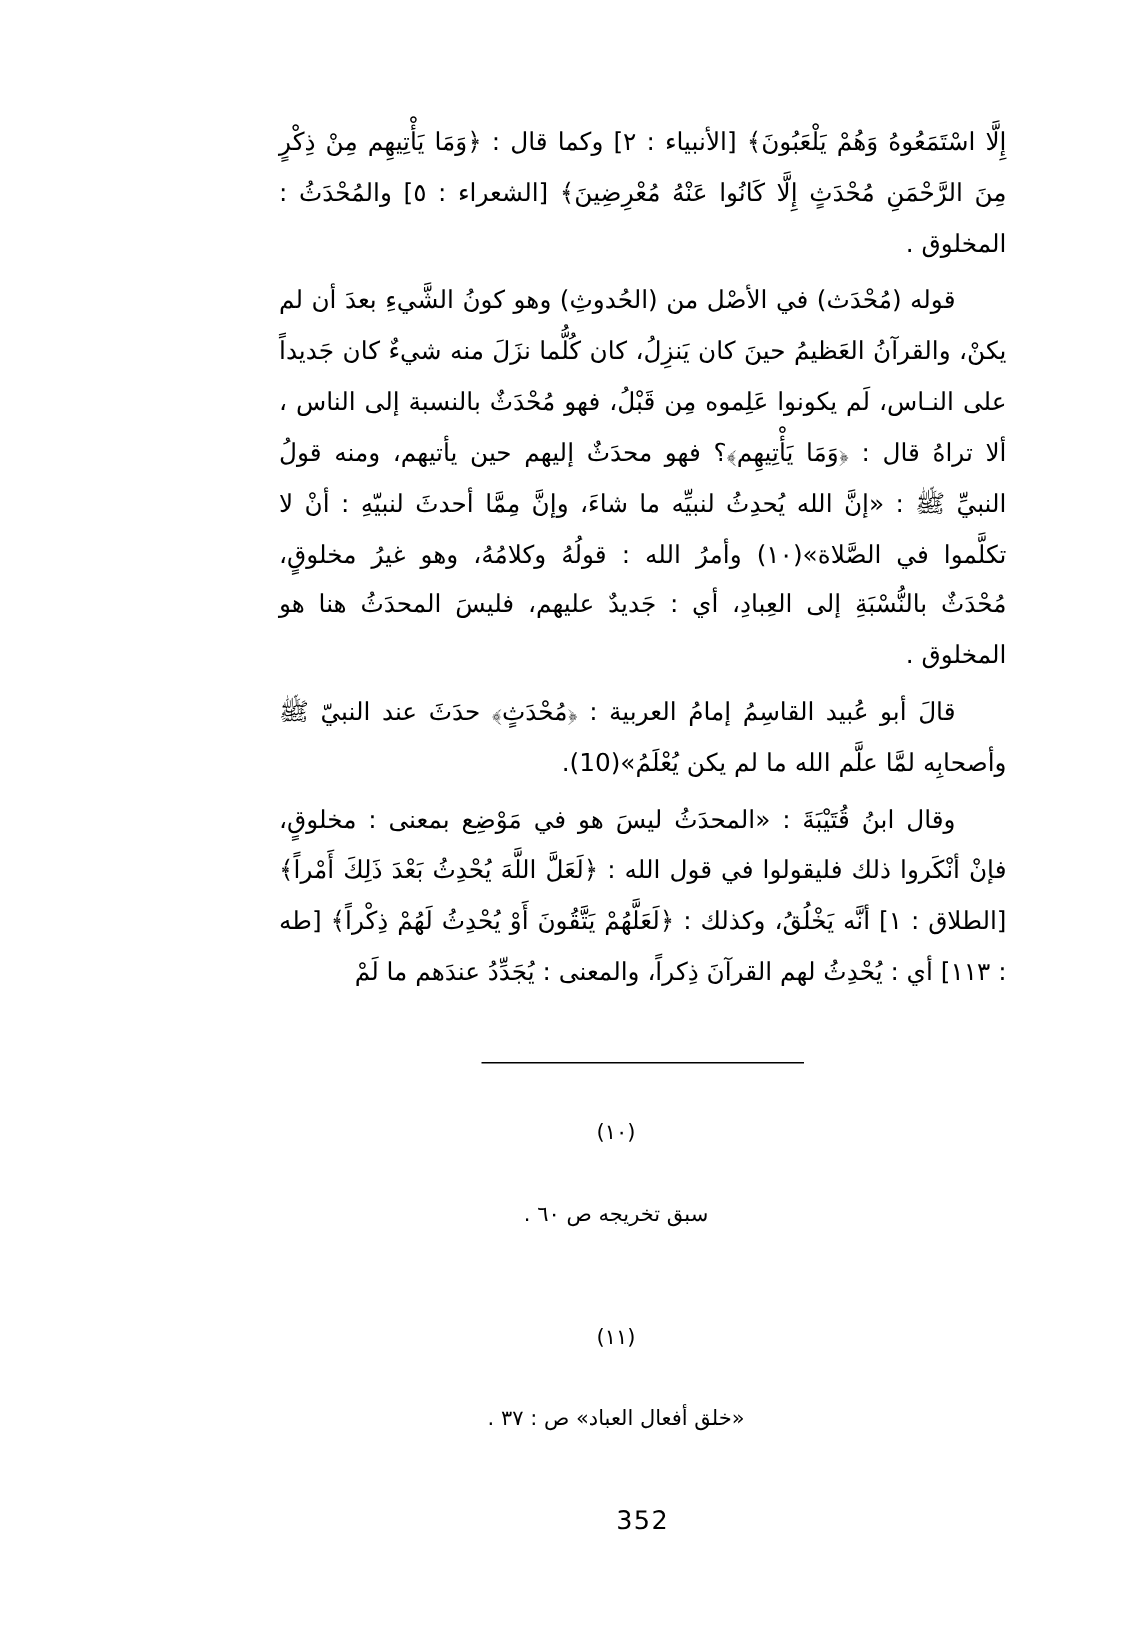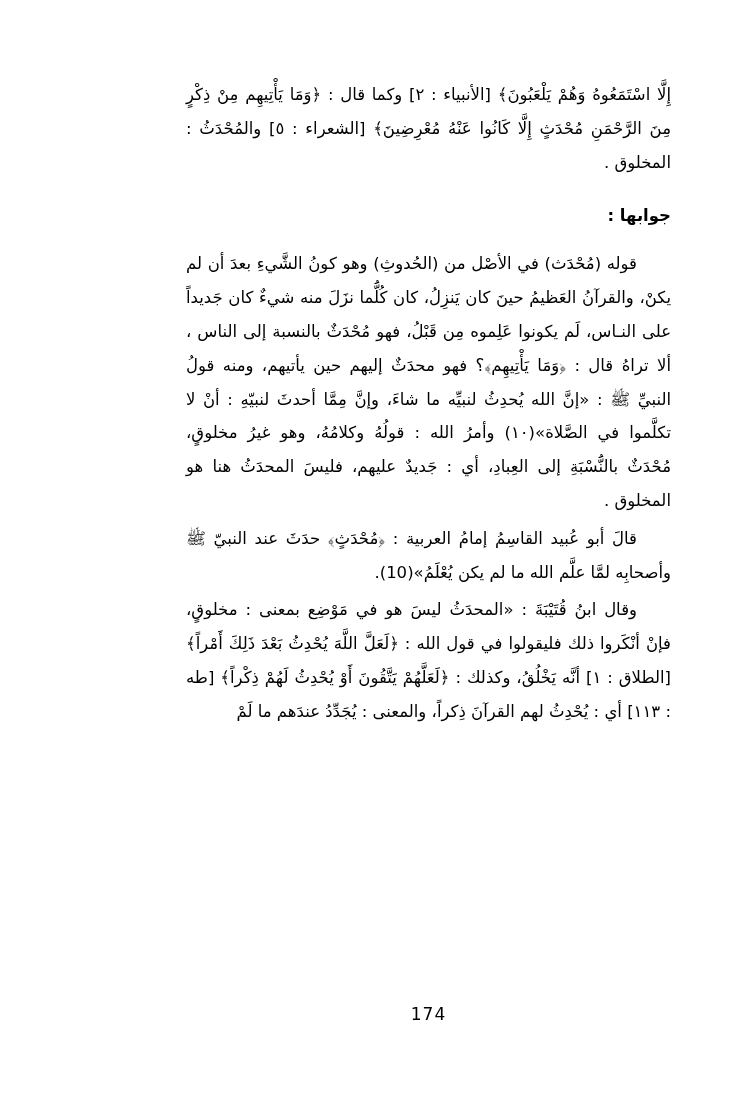--- a/index.html
+++ b/index.html
@@ -86,27 +86,43 @@
 </style>
 </head>
 <body>
 
 <div class="page">
 
   <div class="body-text">
 
     <p class="para">إِلَّا اسْتَمَعُوهُ وَهُمْ يَلْعَبُونَ﴾ [الأنبياء : ٢] وكما قال : ﴿وَمَا يَأْتِيهِم مِنْ ذِكْرٍ مِنَ الرَّحْمَنِ مُحْدَثٍ إِلَّا كَانُوا عَنْهُ مُعْرِضِينَ﴾ [الشعراء : ٥] والمُحْدَثُ : المخلوق .</p>
 
-    <div class="heading-line">جوابها :</div>
 
     <p class="para indent spaced">قوله (مُحْدَث) في الأصْل من (الحُدوثِ) وهو كونُ الشَّيءِ بعدَ أن لم يكنْ، والقرآنُ العَظيمُ حينَ كان يَنزِلُ، كان كُلُّما نزَلَ منه شيءٌ كان جَديداً على النـاس، لَم يكونوا عَلِموه مِن قَبْلُ، فهو مُحْدَثٌ بالنسبة إلى الناس ، ألا تراهُ قال : ﴿وَمَا يَأْتِيهِم﴾؟ فهو محدَثٌ إليهم حين يأتيهم، ومنه قولُ النبيِّ ﷺ : «إنَّ الله يُحدِثُ لنبيِّه ما شاءَ، وإنَّ مِمَّا أحدثَ لنبيّهِ : أنْ لا تكلَّموا في الصَّلاة»(١٠) وأمرُ الله : قولُهُ وكلامُهُ، وهو غيرُ مخلوقٍ، مُحْدَثٌ بالنُّسْبَةِ إلى العِبادِ، أي : جَديدٌ عليهم، فليسَ المحدَثُ هنا هو المخلوق .</p>
 
 
     <p class="para indent spaced">قالَ أبو عُبيد القاسِمُ إمامُ العربية : ﴿مُحْدَثٍ﴾ حدَثَ عند النبيّ ﷺ وأصحابِه لمَّا علَّم الله ما لم يكن يُعْلَمُ»(10).</p>
 
     <p class="para indent spaced">وقال ابنُ قُتَيْبَةَ : «المحدَثُ ليسَ هو في مَوْضِع بمعنى : مخلوقٍ، فإنْ أنْكَروا ذلك فليقولوا في قول الله : ﴿لَعَلَّ اللَّهَ يُحْدِثُ بَعْدَ ذَلِكَ أَمْراً﴾ [الطلاق : ١] أنَّه يَخْلُقُ، وكذلك : ﴿لَعَلَّهُمْ يَتَّقُونَ أَوْ يُحْدِثُ لَهُمْ ذِكْراً﴾ [طه : ١١٣] أي : يُحْدِثُ لهم القرآنَ ذِكراً، والمعنى : يُجَدِّدُ عندَهم ما لَمْ</p>
 
   </div>
 
+  <div class="footer-block">
+    <div class="footnote-rule-wrap">
+      <div class="footnote-rule2"></div>
+    </div>
+    <div class="footnotes">
+      <div class="fn fn-line">
+        <span>(١٠)</span>
+        <span> </span>
+        <span>سبق تخريجه ص ٦٠ .</span>
+      </div>
+      <div class="fn fn-line">
+        <span>(١١)</span>
+        <span> </span>
+        <span>«خلق أفعال العباد» ص : ٣٧ .</span>
+      </div>
+    </div>
+  </div>
 
-  <div class="page-number">174</div>
+  <div class="page-number">352</div>
 
 </div>
 
 </body></html>

